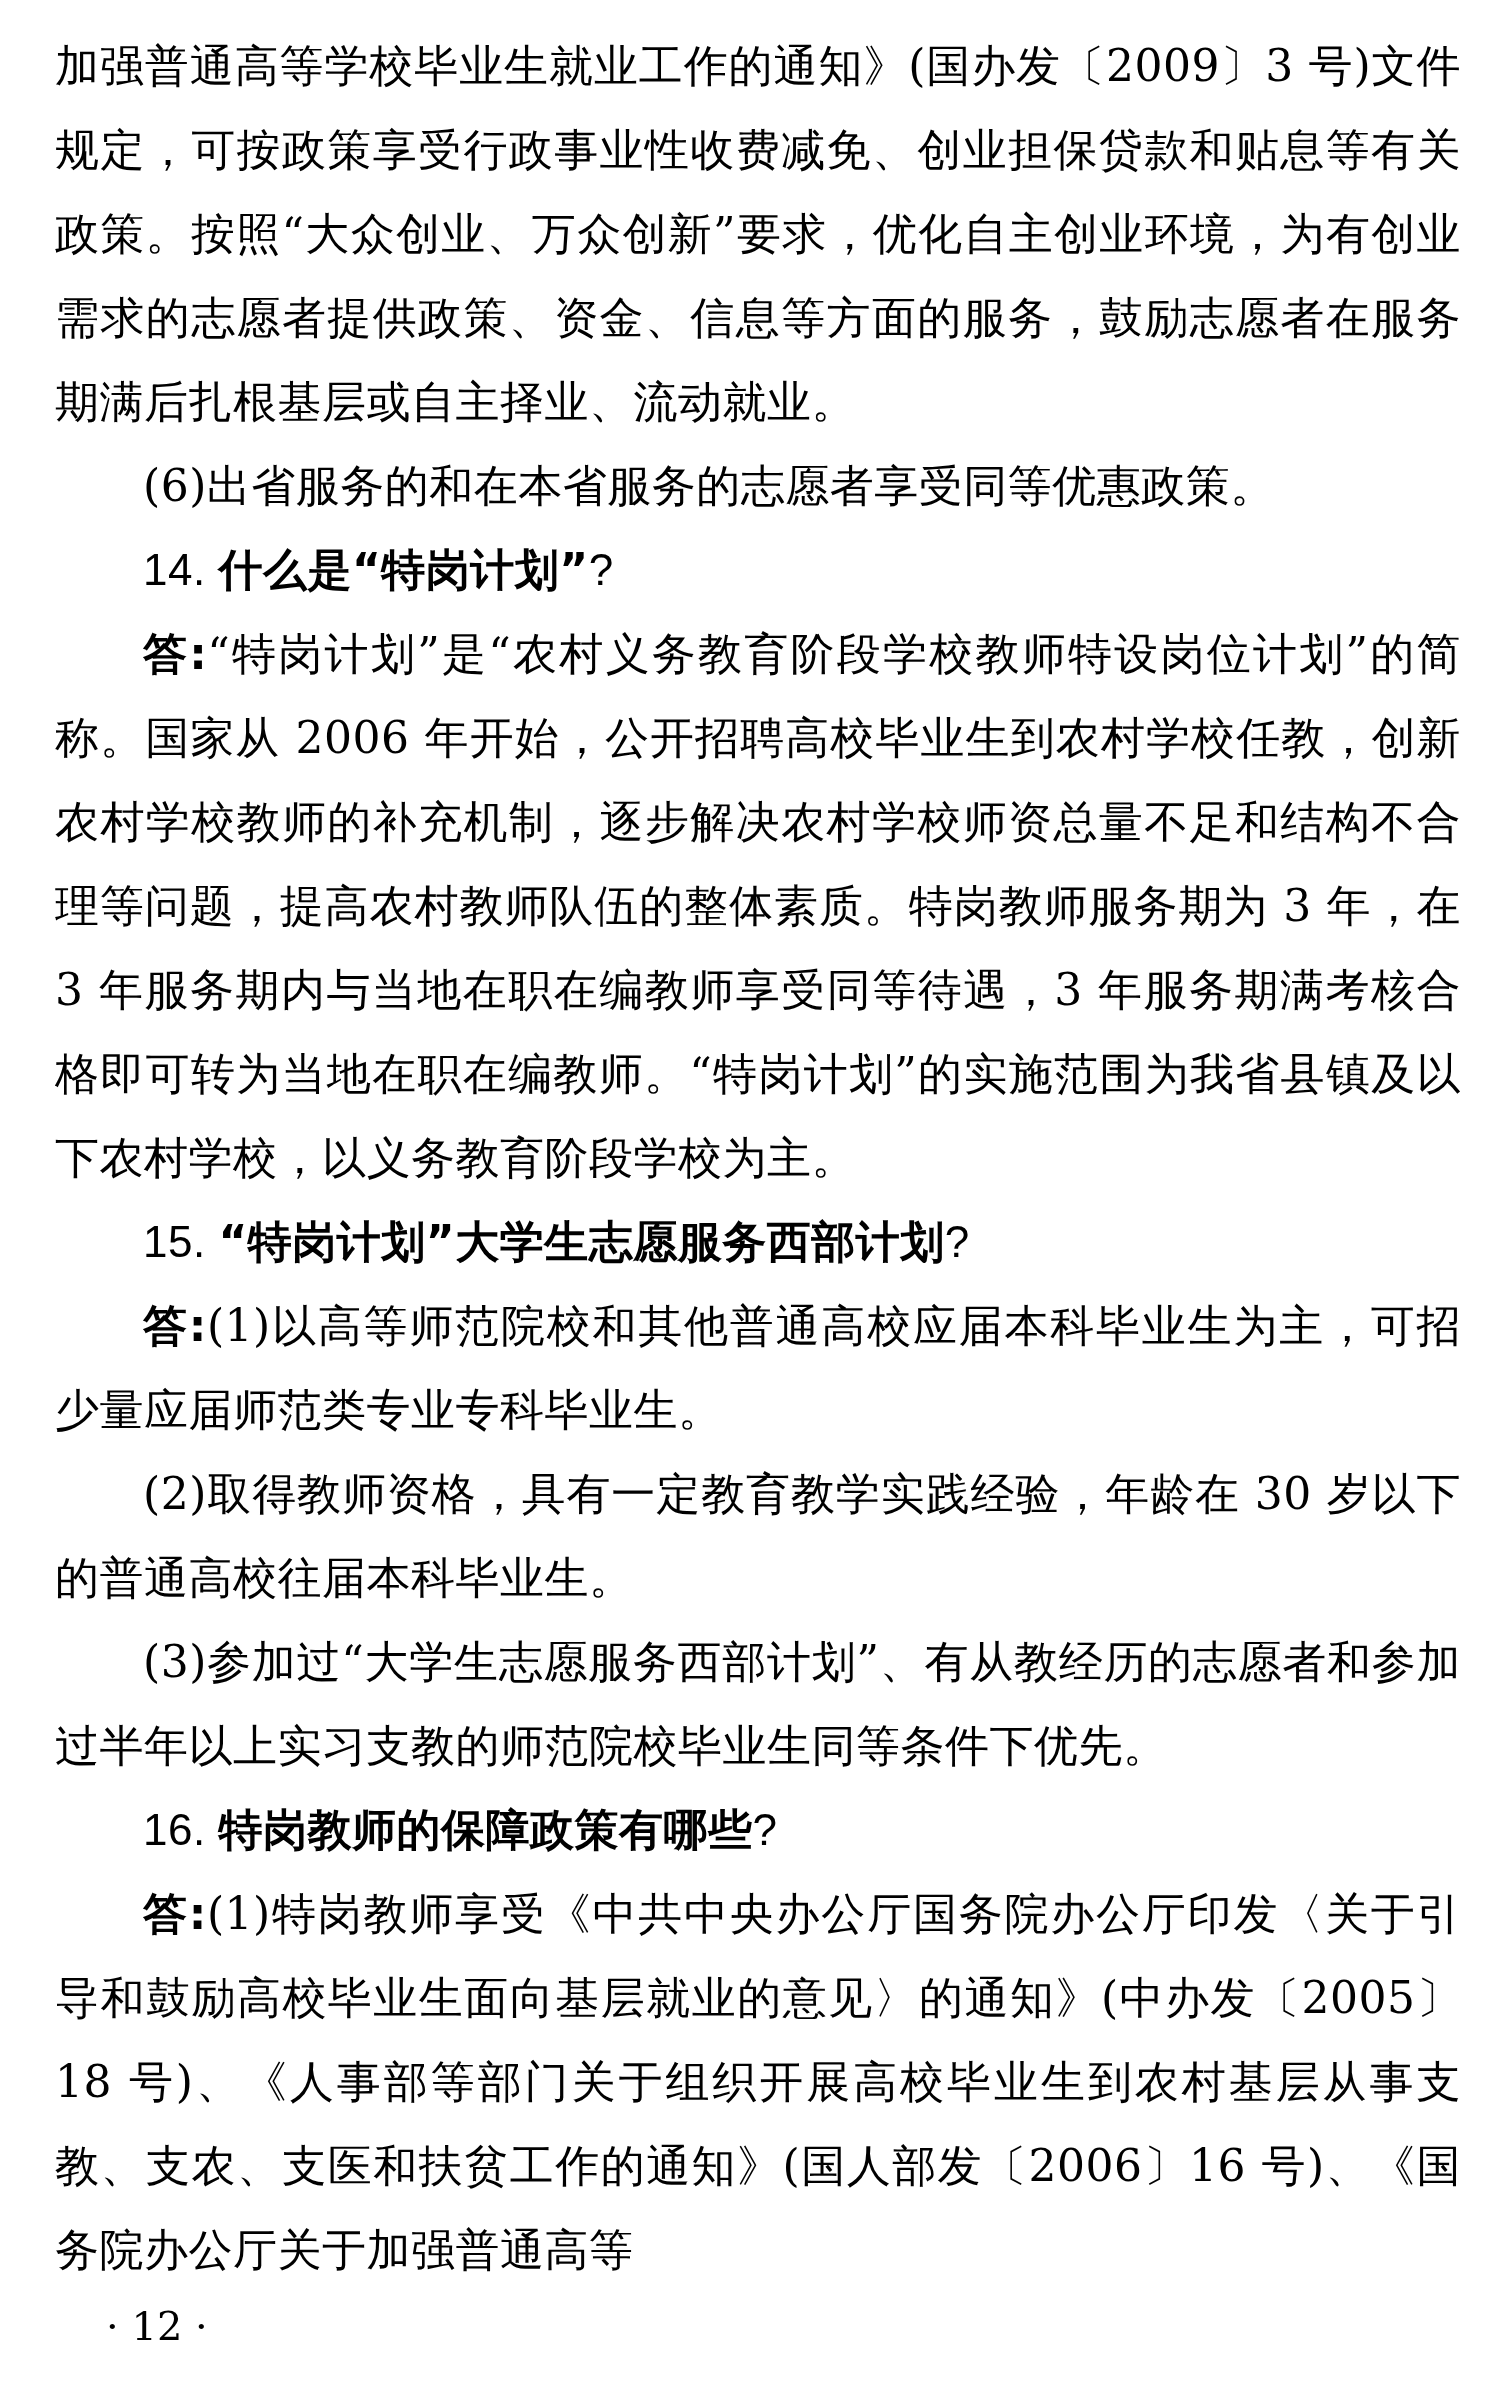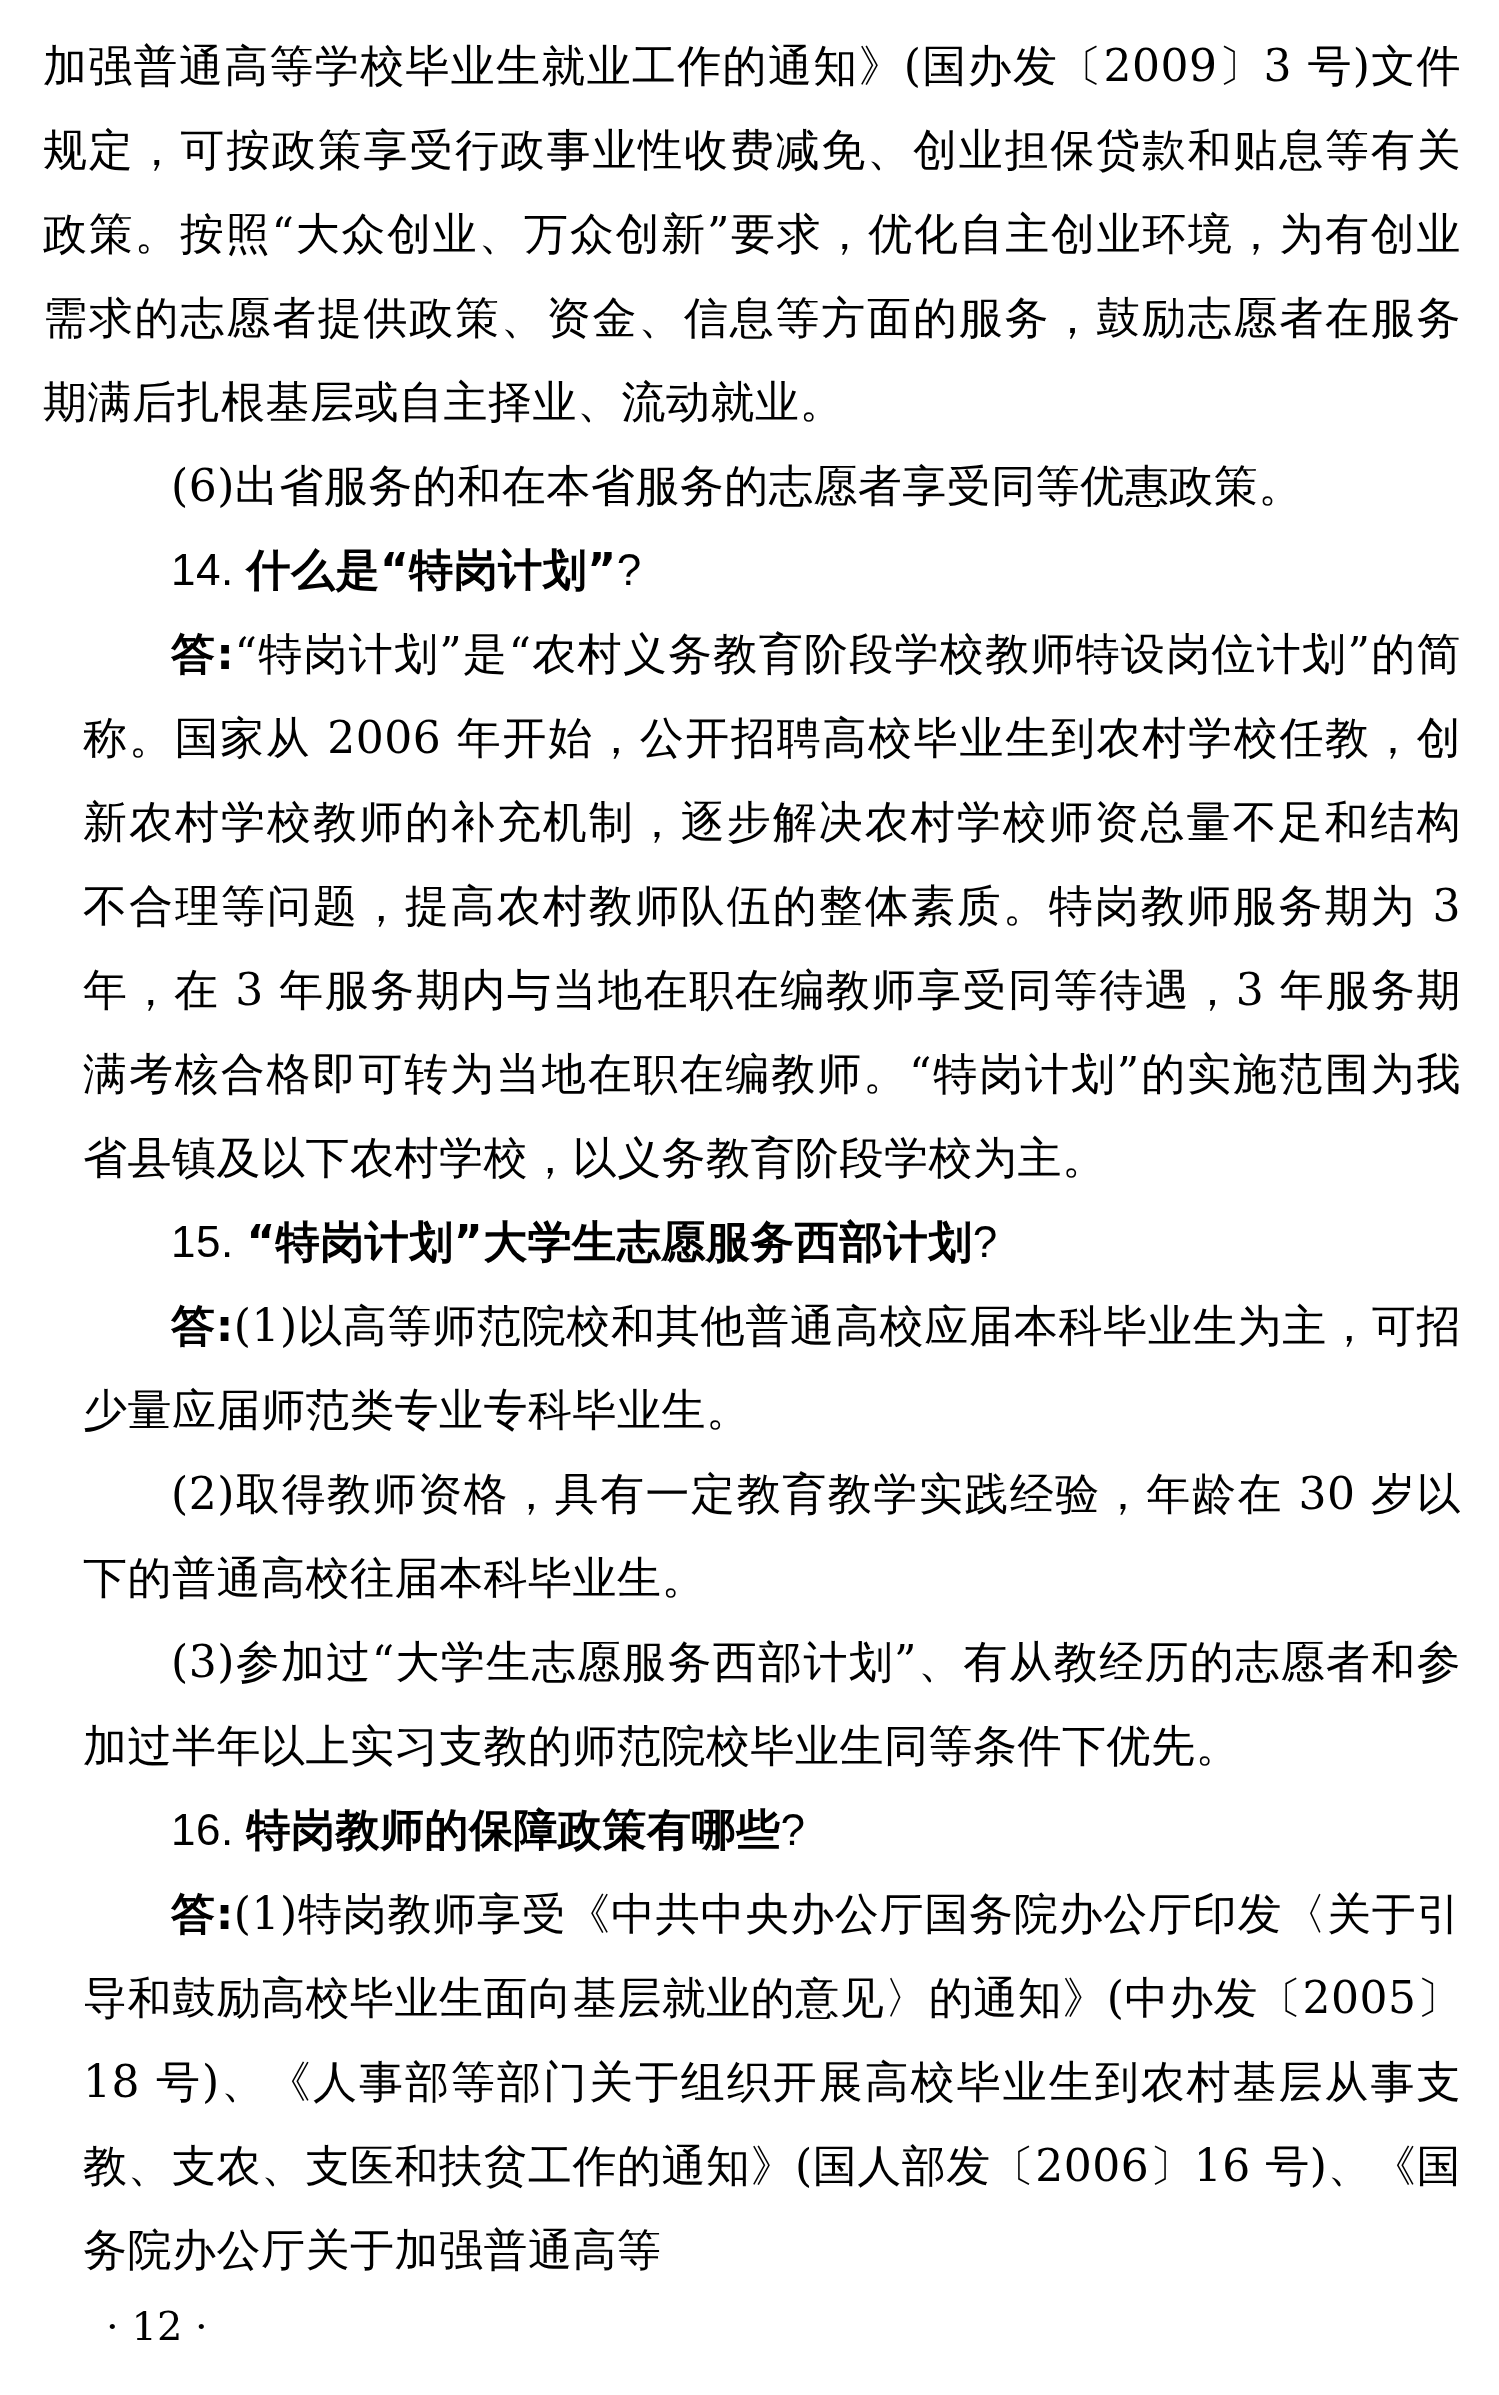--- a/index.html
+++ b/index.html
@@ -9,34 +9,34 @@
     background: #ffffff;
     color: #000000;
     font-family: "DejaVu Serif", "Liberation Serif", serif;
     overflow: hidden;
   }
   .page {
     position: relative;
     box-sizing: border-box;
     width: 1499px;
     height: 2395px;
-    padding: 24px 38px 0 43px;
+    padding: 24px 38px 0 55px;
   }
   .doc {
     font-size: 44px;
     line-height: 84px;
     text-align: justify;
     text-justify: inter-character;
     letter-spacing: 0.5px;
   }
   p.para {
     margin: 0;
     padding: 0;
   }
-  p.para.indent { text-indent: 88px; margin-left: 40px; }
+  p.para.indent { text-indent: 88px; }
   .q-heading-text,
   .answer-prefix {
     font-family: "DejaVu Sans", "Liberation Sans", sans-serif;
     font-weight: bold;
   }
   .q-number, .q-suffix {
     font-family: Liberation Sans, sans-serif;
     font-weight: normal;
   }
   .footer {

